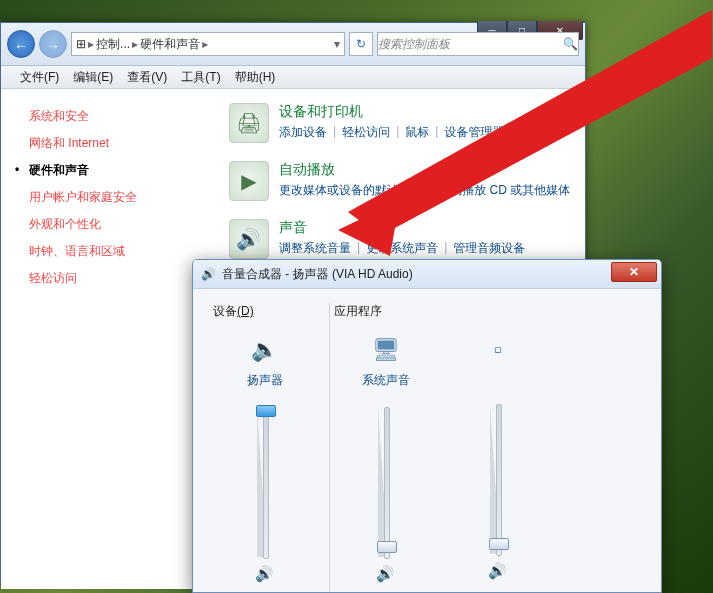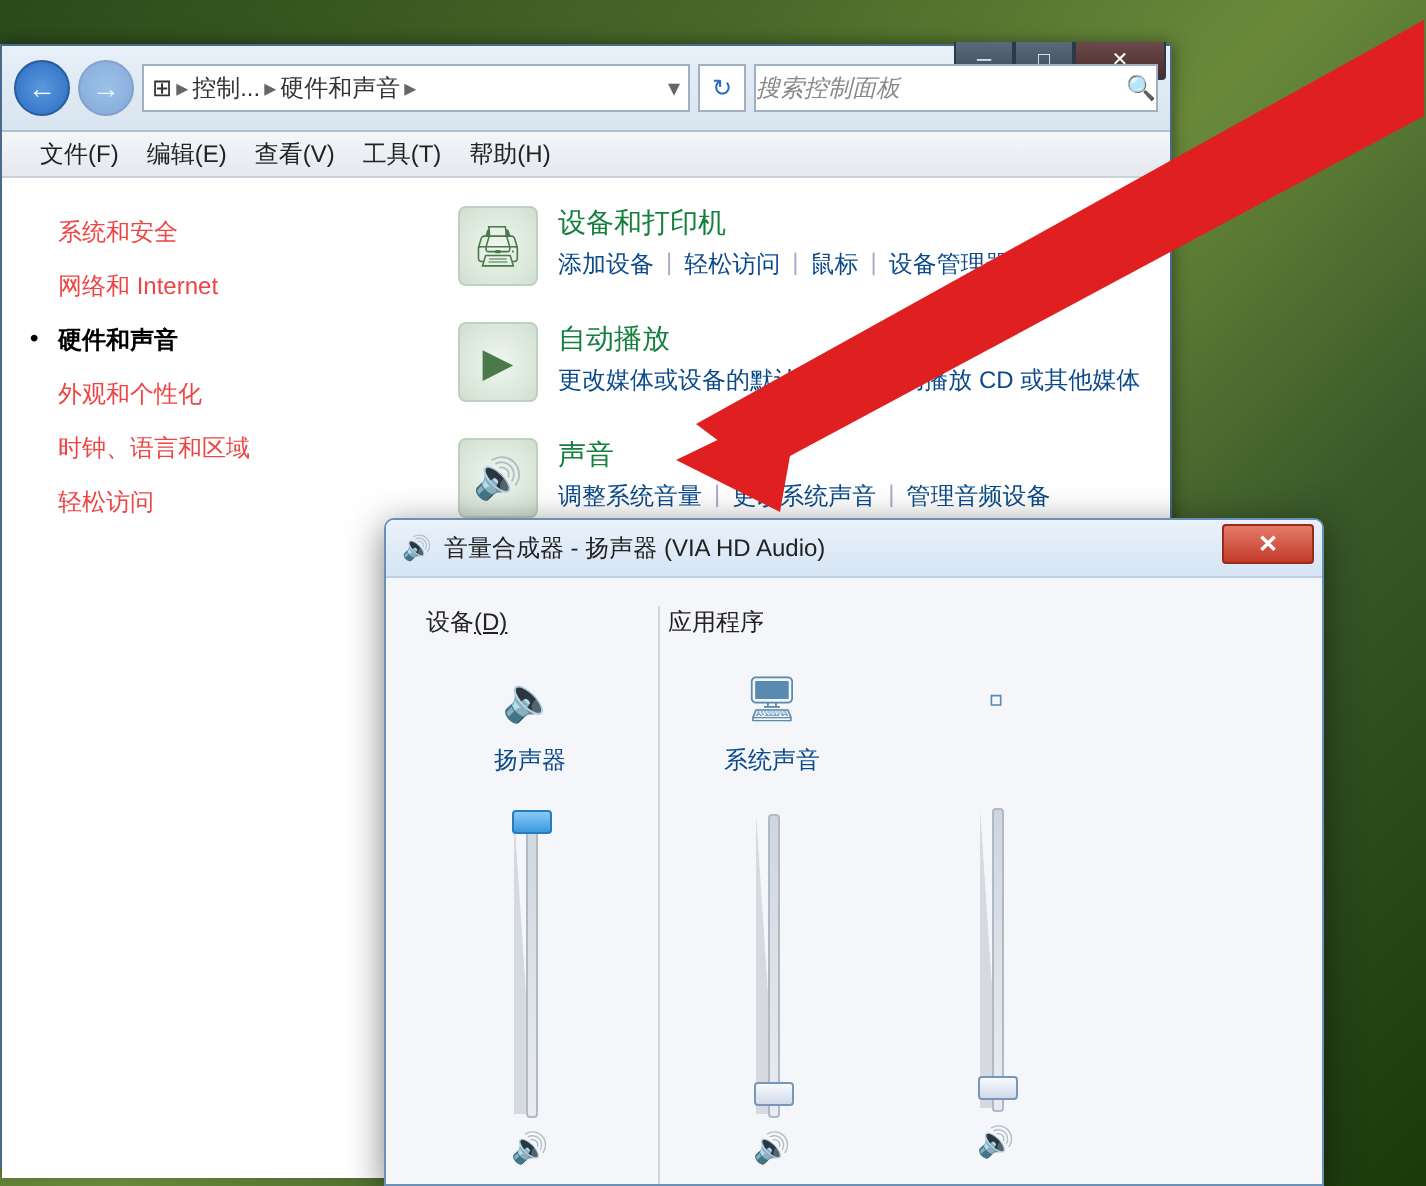--- a/index.html
+++ b/index.html
@@ -357,20 +357,21 @@
     <span>工具(T)</span>
     <span>帮助(H)</span>
   </div>
 
   <div class="cp-body">
     <div class="cp-side">
       <div id="side-items">
           <div class="item">系统和安全</div>
           <div class="item">网络和 Internet</div>
           <div class="item active">硬件和声音</div>
+          <div class="item">用户帐户和家庭安全</div>
           <div class="item">外观和个性化</div>
           <div class="item">时钟、语言和区域</div>
           <div class="item">轻松访问</div>
         </div>
     </div>
     <div class="cp-main" id="cp-main">
     <div class="cpcat">
           <div class="caticon">🖨</div>
           <div class="catbody">
             <div class="cattitle">设备和打印机</div>

